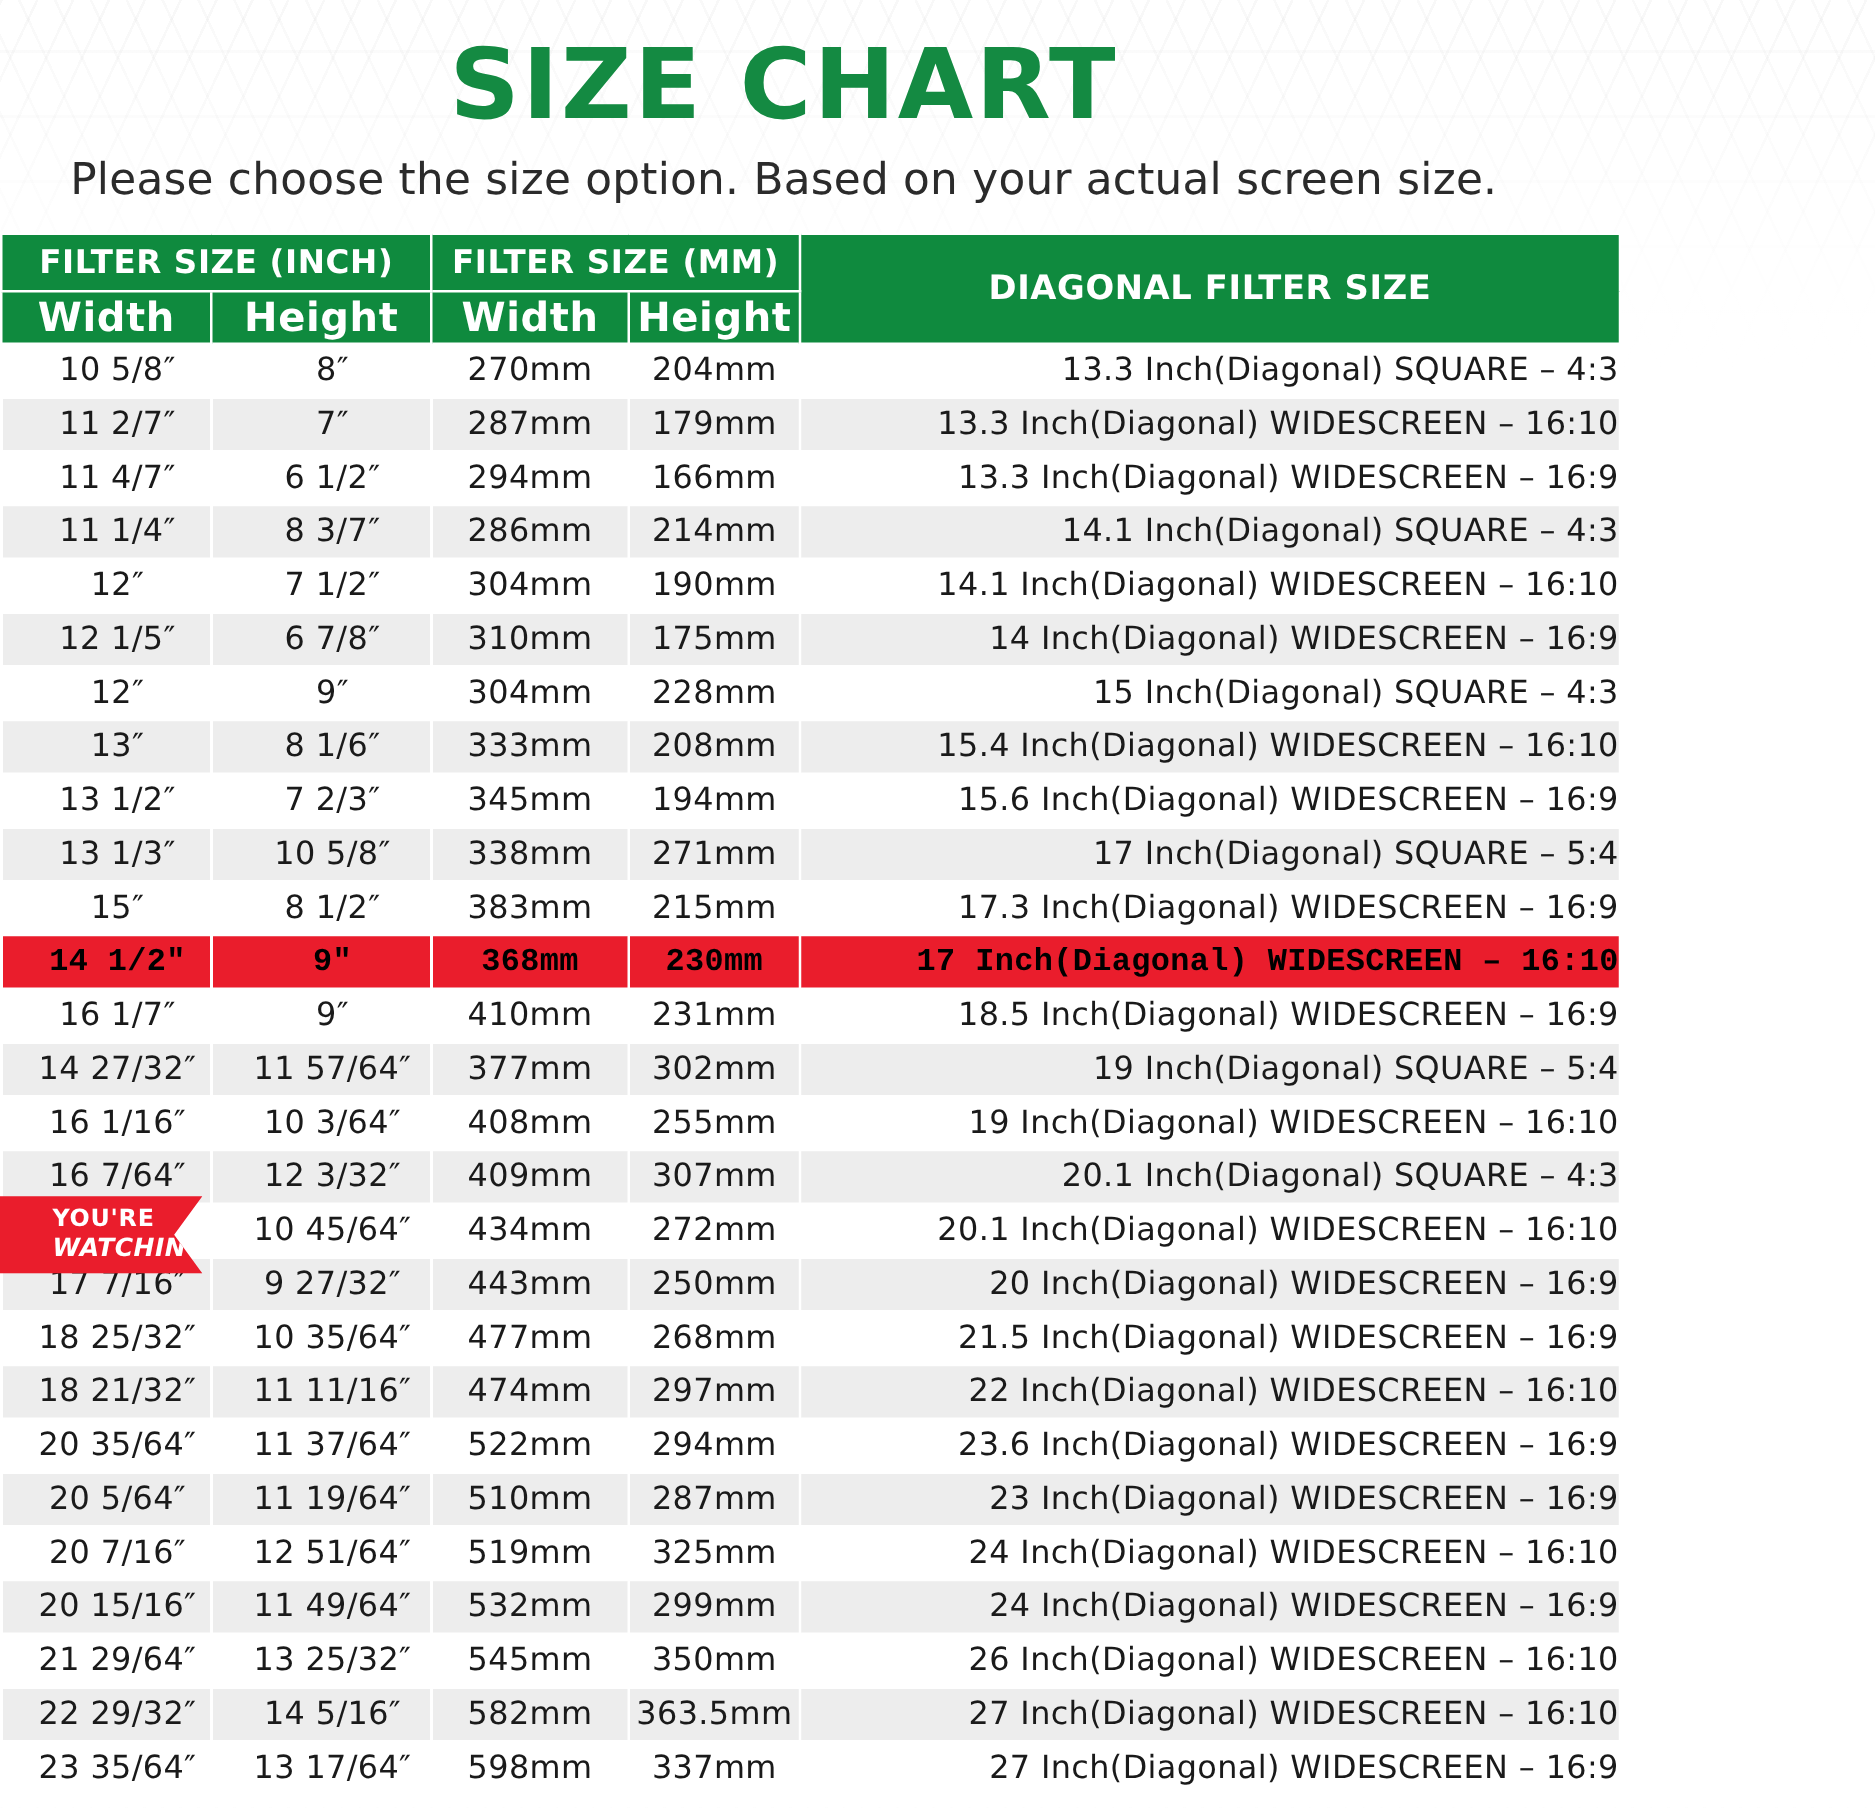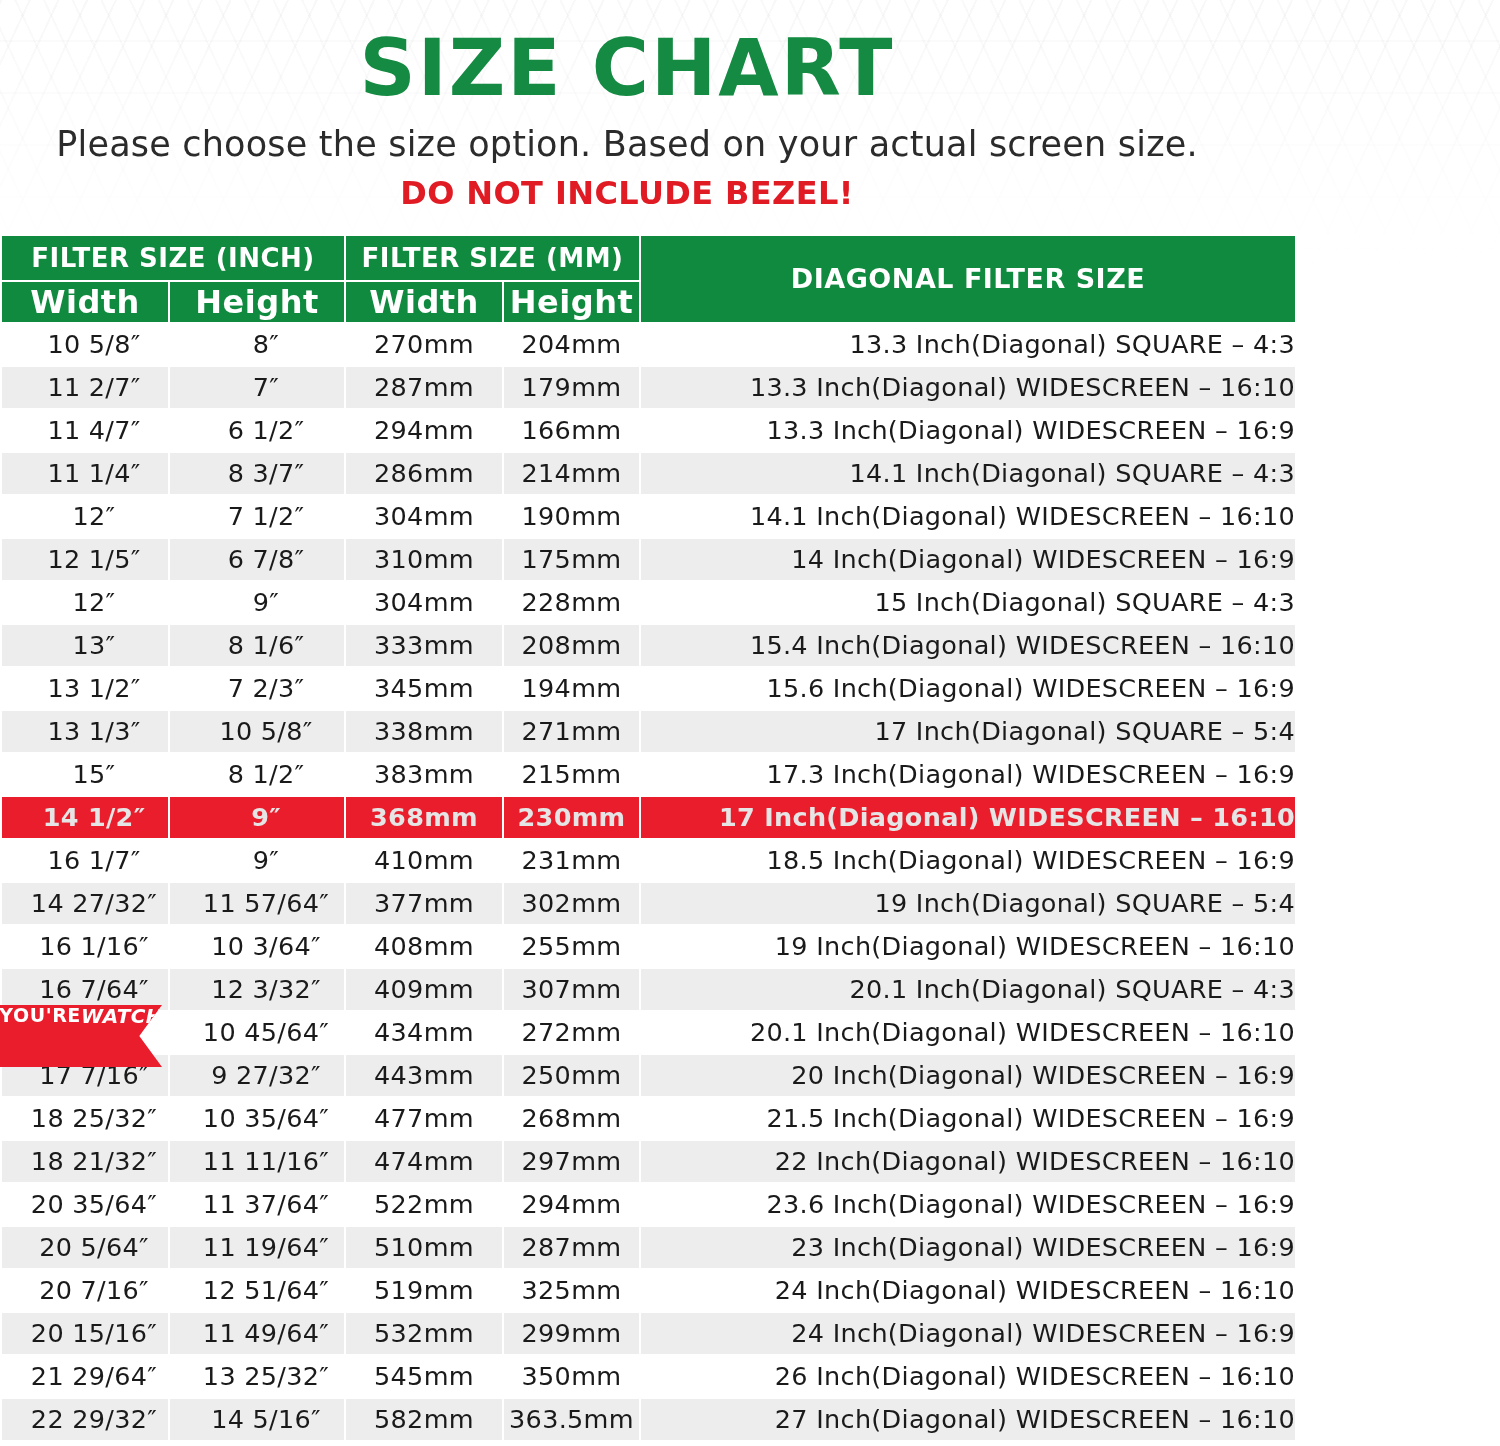--- a/index.html
+++ b/index.html
@@ -133,35 +133,37 @@
     padding-left: 28px;
     text-align: right;
   }
   td.inch {
     text-align: center;
     padding-left: 18px;
   }
 
   tbody tr.highlight td {
     background: #ea1d2c !important;
-    color: #e5e5e5;
-    font-weight: bold;
+    color: #000000;
+    font-weight: bold;
+    font-family: Liberation Mono, monospace;
   }
 
   
   .watch-flag {
     position: absolute;
     left: 0;
     top: 771px;
     width: 162px;
     height: 62px;
     background: #ea1d2c;
     z-index: 5;
     color: #ffffff;
     display: flex;
+    flex-direction: column;
     justify-content: center;
     padding-left: 42px;
     box-sizing: border-box;
     clip-path: polygon(0 0, 100% 0, 86% 50%, 100% 100%, 0 100%);
   }
   .watch-flag .l1 {
     font-size: 19px;
     font-weight: bold;
     letter-spacing: 0.6px;
     line-height: 1.15;
@@ -177,21 +179,20 @@
 </head>
 <body>
 
 <div class="bg-pattern"></div>
 <div class="bg-fade"></div>
 
 <div class="page">
 
   <h1 class="title">SIZE CHART</h1>
   <p class="subtitle">Please choose the size option. Based on your actual screen size.</p>
-  <p class="warning">DO NOT INCLUDE BEZEL!</p>
 
   <div class="table-wrap">
     <table class="size-chart">
       <colgroup>
         <col class="c-w">
           <col class="c-h">
           <col class="c-mw">
           <col class="c-mh">
           <col class="c-d">
       </colgroup>

